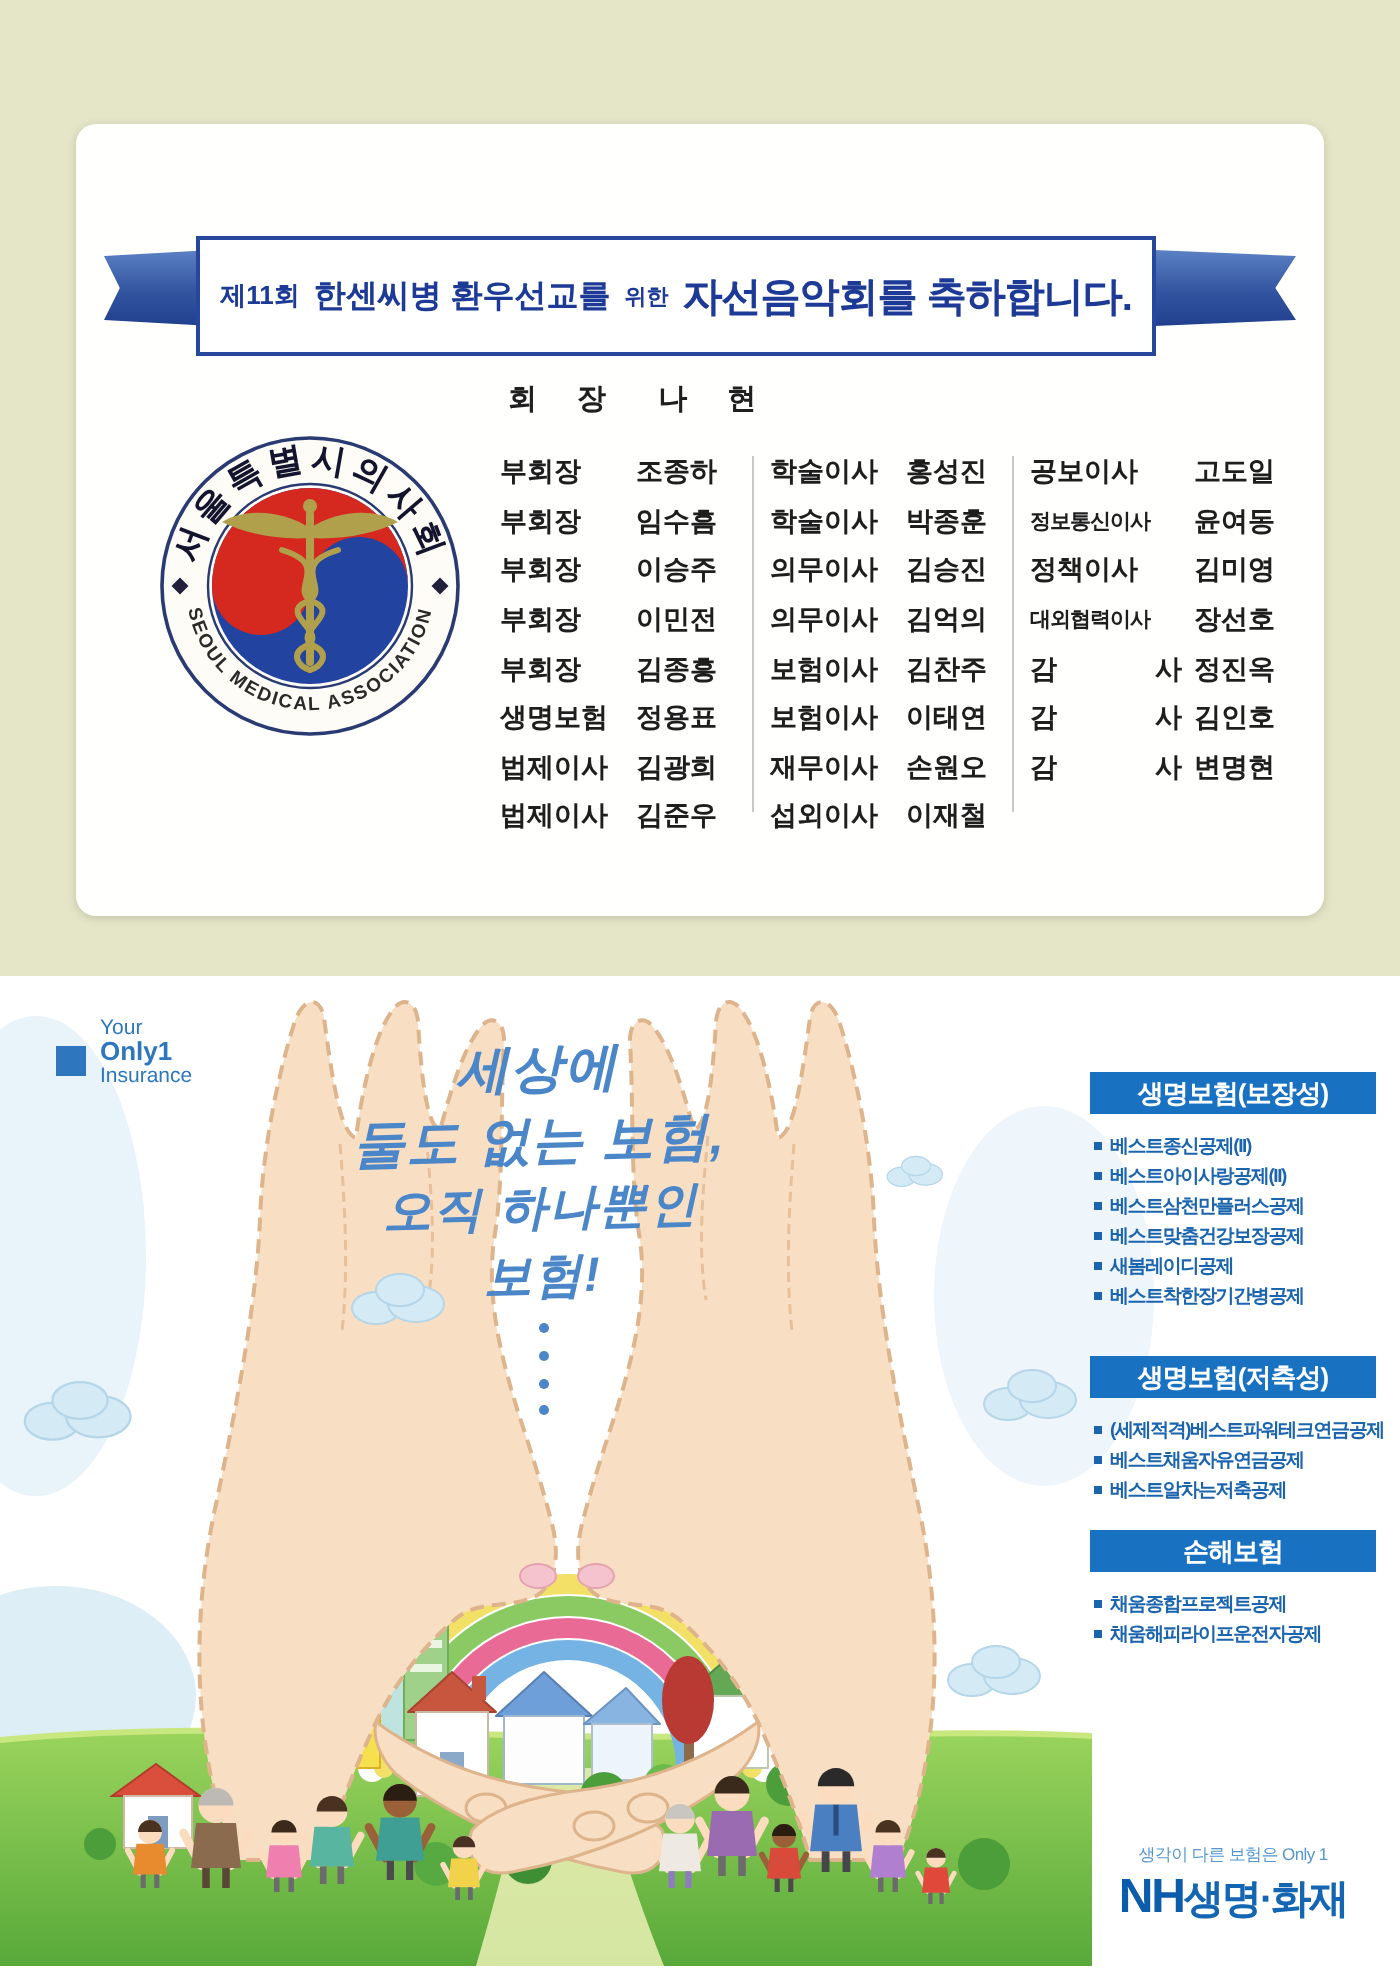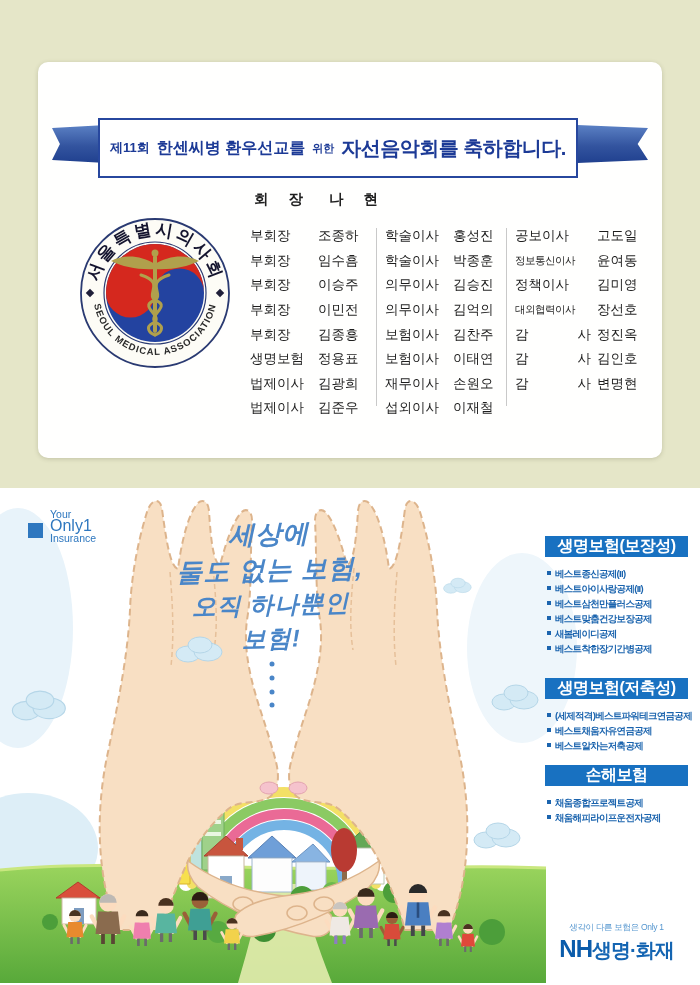--- a/index.html
+++ b/index.html
@@ -18,42 +18,42 @@
   .b-no{font-size:13px;font-weight:700;color:#1c3a96;}
   .b-main{font-size:16px;font-weight:700;color:#1c3a96;font-family:Liberation Sans, sans-serif;}
   .b-mid{font-size:11px;font-weight:700;color:#1c3a96;}
   .b-emph{font-size:20px;font-weight:800;color:#1c3a96;letter-spacing:-0.5px;}
   .chair{position:absolute;left:216px;top:128px;font-size:14.5px;font-weight:700;color:#1f1f1f;}
   .chair span{letter-spacing:8px;}
   .chair .nm{margin-left:14px;}
   .seal-svg{position:absolute;left:41px;top:155px;}
   .ocol{position:absolute;top:162px;width:132px;}
   .colA{left:212px;} .colB{left:347px;} .colC{left:477px;width:140px;}
-  .orow{display:flex;align-items:center;height:24.6px;font-size:13.5px;font-weight:400;color:#1e1e1e;}
+  .orow{display:flex;align-items:center;height:24.6px;font-size:13.5px;font-weight:700;color:#1e1e1e;}
   .orow .t{display:inline-block;width:62px;flex:none;}
   .colC .orow .t{width:76px;}
   .orow .t.j{text-align:justify;text-align-last:justify;}
   .orow .t.s{font-size:10.5px;letter-spacing:-0.5px;}
   .orow .n{margin-left:6px;white-space:nowrap;}
   .vline{position:absolute;top:166px;width:1px;height:178px;background:#c9c9c9;}
   .v1{left:338px;} .v2{left:468px;}
   
   .ad{position:absolute;left:0;top:488px;width:700px;height:497px;background:#fff;}
   .brand{position:absolute;left:28px;top:20px;color:#2e77bf;line-height:12px;}
   .brand .sq{position:absolute;left:0;top:15px;width:15px;height:15px;background:#2e77bf;}
   .brand .txt{margin-left:22px;}
-  .by{font-size:10.5px;} .bo{font-size:16px;font-weight:400;} .bi{font-size:10.5px;}
+  .by{font-size:10.5px;} .bo{font-size:13px;font-weight:700;} .bi{font-size:10.5px;}
   .illus{position:absolute;left:0;top:0;width:700px;height:497px;}
   .slogan{position:absolute;left:130px;top:28px;width:280px;text-align:center;
           transform:rotate(-1.5deg);color:#4a86c8;font-style:italic;font-weight:700;}
   .sl1,.sl2{font-size:26px;line-height:36px;letter-spacing:1px;}
   .sl3,.sl4{font-size:24px;line-height:34px;letter-spacing:1px;}
   
   .sidebar{position:absolute;left:545px;top:48px;width:143px;}
-  .shead{height:21px;background:#1871c1;color:#fff;font-size:16px;font-weight:700;
+  .shead{height:21px;background:#1871c1;color:#fff;font-size:13px;font-weight:700;
          display:flex;align-items:center;justify-content:center;letter-spacing:-0.5px;}
   .sitems{margin:9px 0 0 2px;}
   .m1{margin-bottom:22px;} .m2{margin-bottom:12px;}
   .sitem{display:flex;align-items:flex-start;gap:4px;font-size:9.5px;font-weight:600;
          color:#1b64ae;line-height:15px;letter-spacing:-0.7px;white-space:nowrap;}
   .sq4{width:4px;height:4px;background:#1b64ae;margin-top:5px;flex:none;}
   .nhlogo{position:absolute;left:545px;top:434px;width:143px;text-align:center;}
   .tagline{font-size:8.5px;color:#5596cf;letter-spacing:-0.3px;}
   .nhmain{margin-top:1px;white-space:nowrap;}
   .nh{font-size:24px;font-weight:800;color:#0b5cab;letter-spacing:-1px;}

